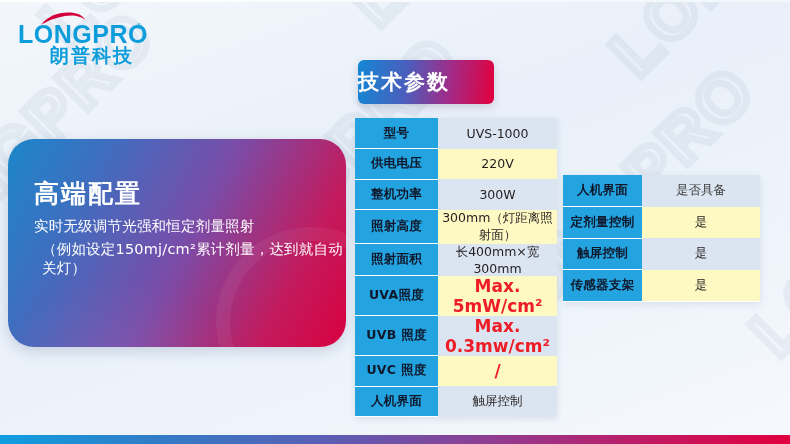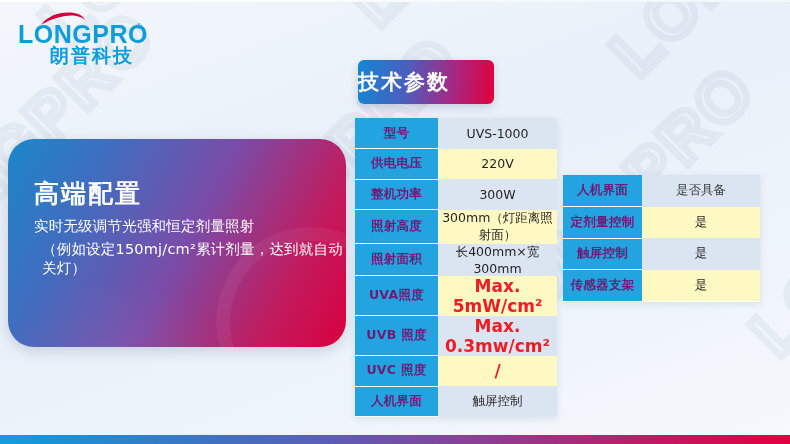--- a/index.html
+++ b/index.html
@@ -185,21 +185,21 @@
     background: #ffffff;
   }
   .spec-table td {
     font-family: "DejaVu Sans", "Liberation Sans", sans-serif;
     vertical-align: middle;
     text-align: center;
     padding: 0;
   }
   .spec-table td.k {
     background: #23a3e0;
-    color: #701a75;
+    color: #0f172a;
     font-weight: 700;
     border-bottom: 1.5px solid #ffffff;
     font-size: 12.5px;
     letter-spacing: 0.3px;
   }
   .spec-table td.v {
     color: #231f20;
     font-size: 12.5px;
   }
   .spec-table tr.alt td.v { background: #dbe5f1; }

